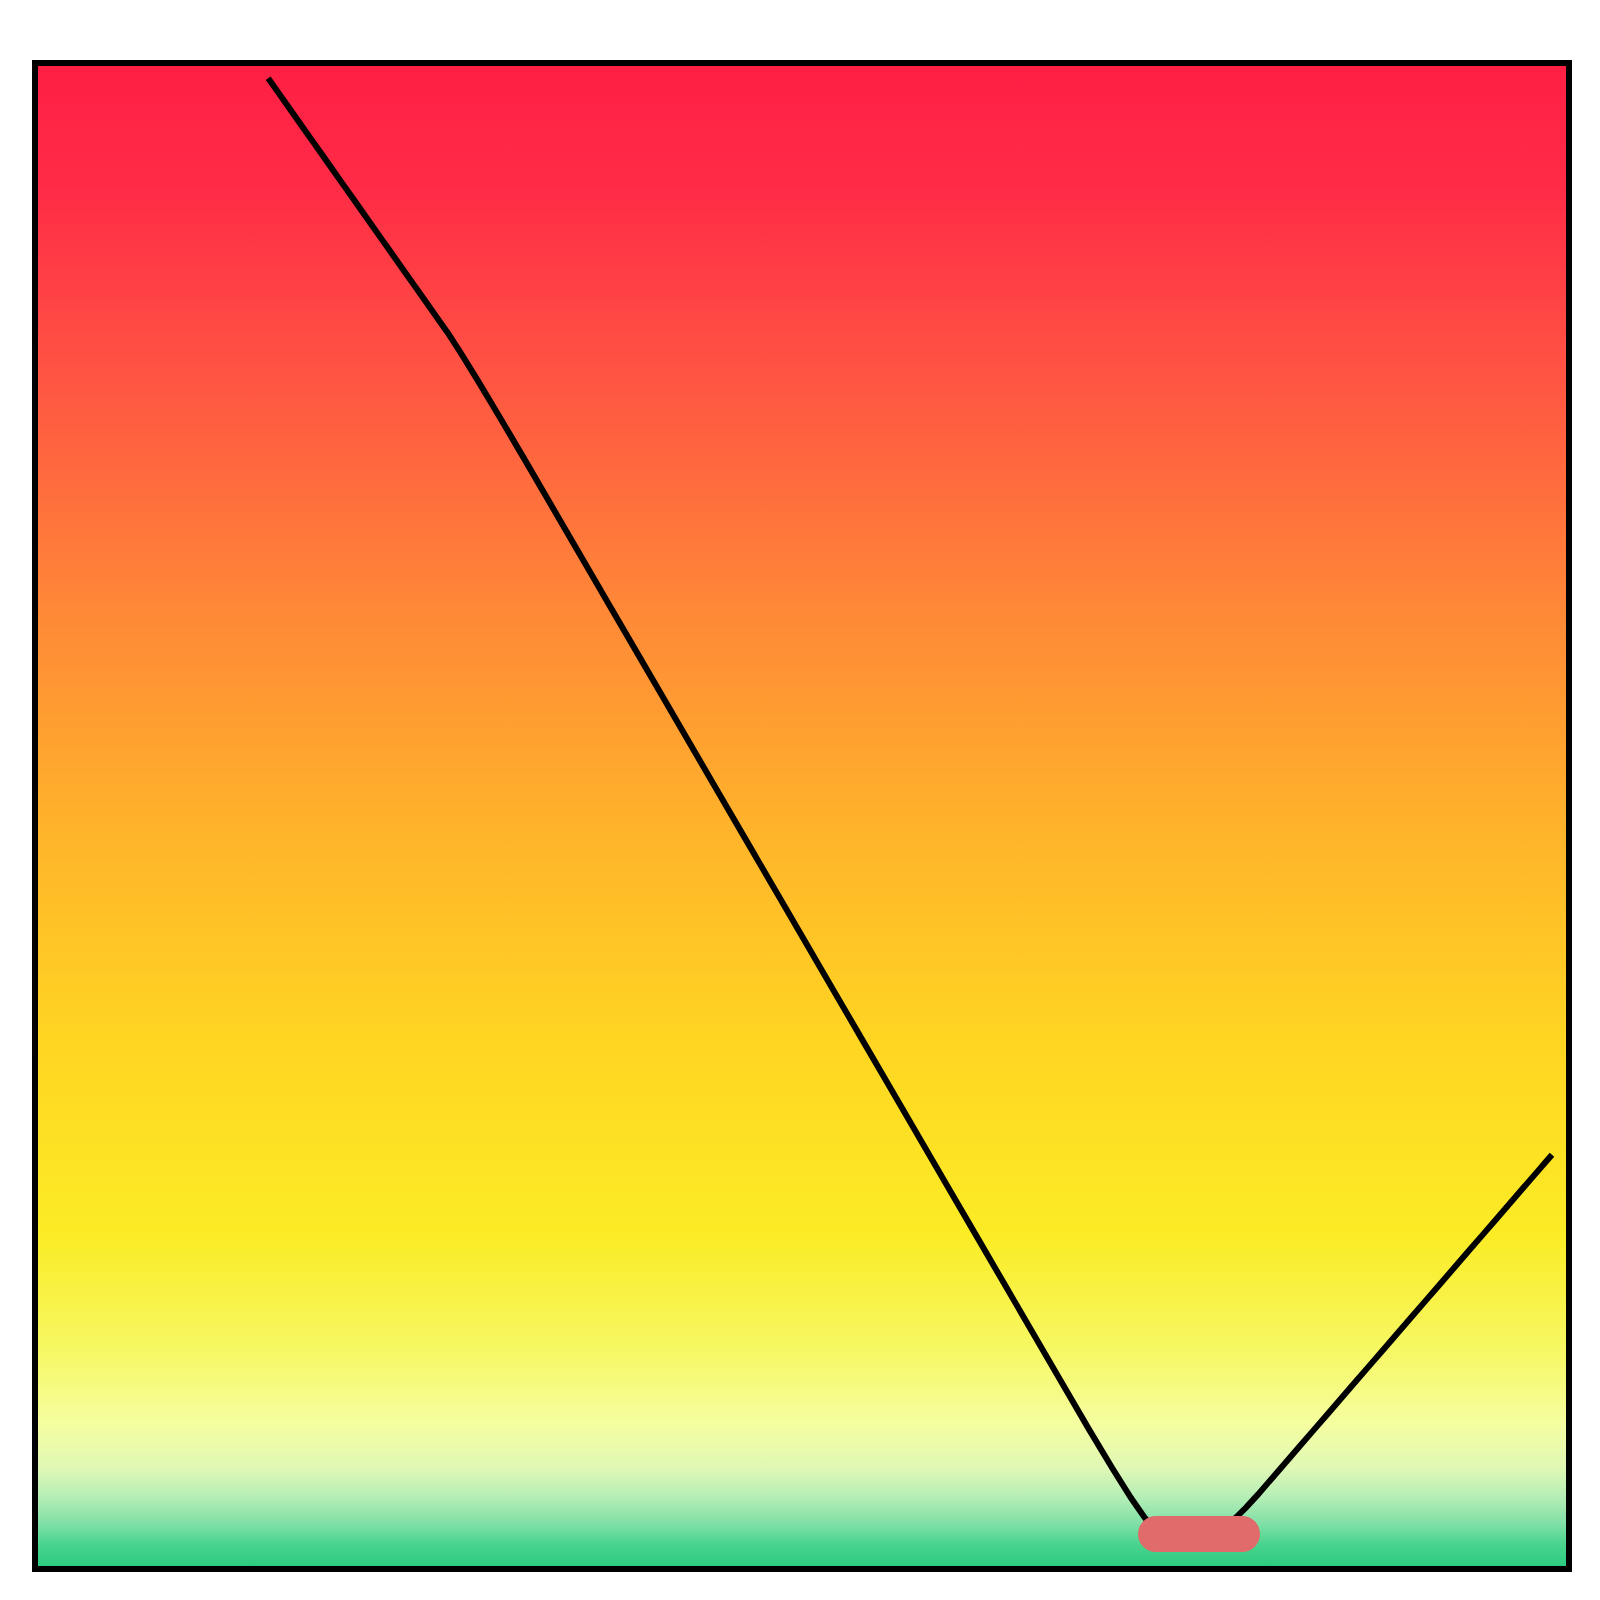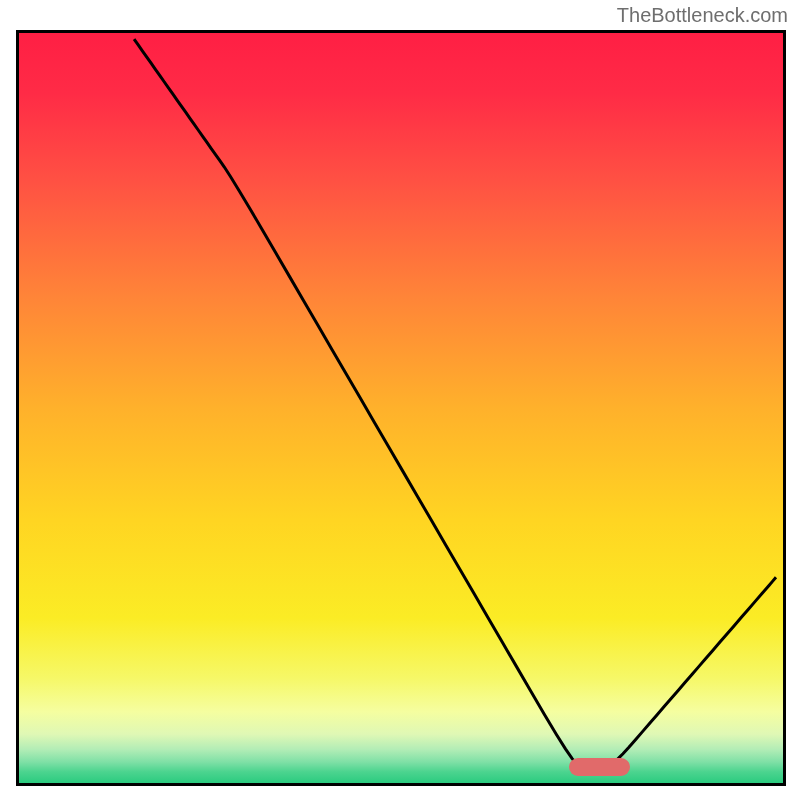--- a/index.html
+++ b/index.html
@@ -54,21 +54,20 @@
     background: #e16a6a;
     border-radius: 9px;
     height: 18px;
   }
 </style>
 </head>
 <body>
 
 <div class="container">
 
-  <div class="watermark">TheBottleneck.com</div>
 
   <div class="plot">
 
     <svg class="gradient-svg" viewBox="0 0 100 100" preserveAspectRatio="none">
       <defs>
         <linearGradient id="bgGrad" x1="0" y1="0" x2="0" y2="1">
             <stop offset="0%" stop-color="#ff1f44"></stop>
             <stop offset="8%" stop-color="#ff2b46"></stop>
             <stop offset="20%" stop-color="#ff5243"></stop>
             <stop offset="35%" stop-color="#ff8438"></stop>

